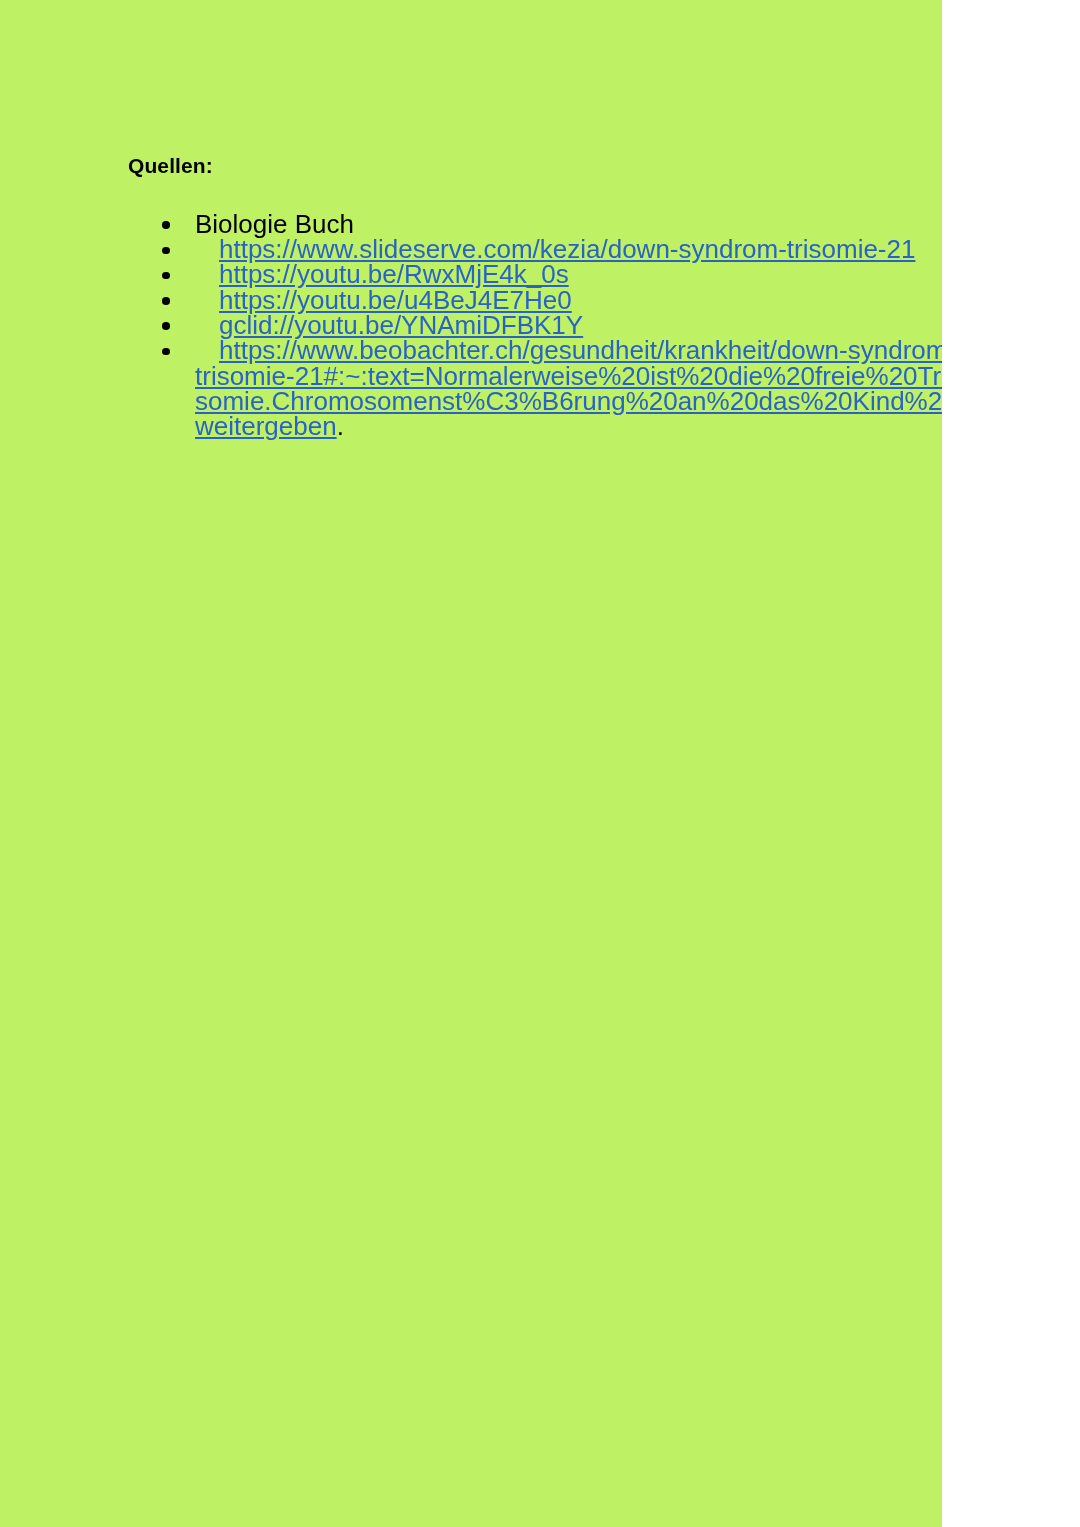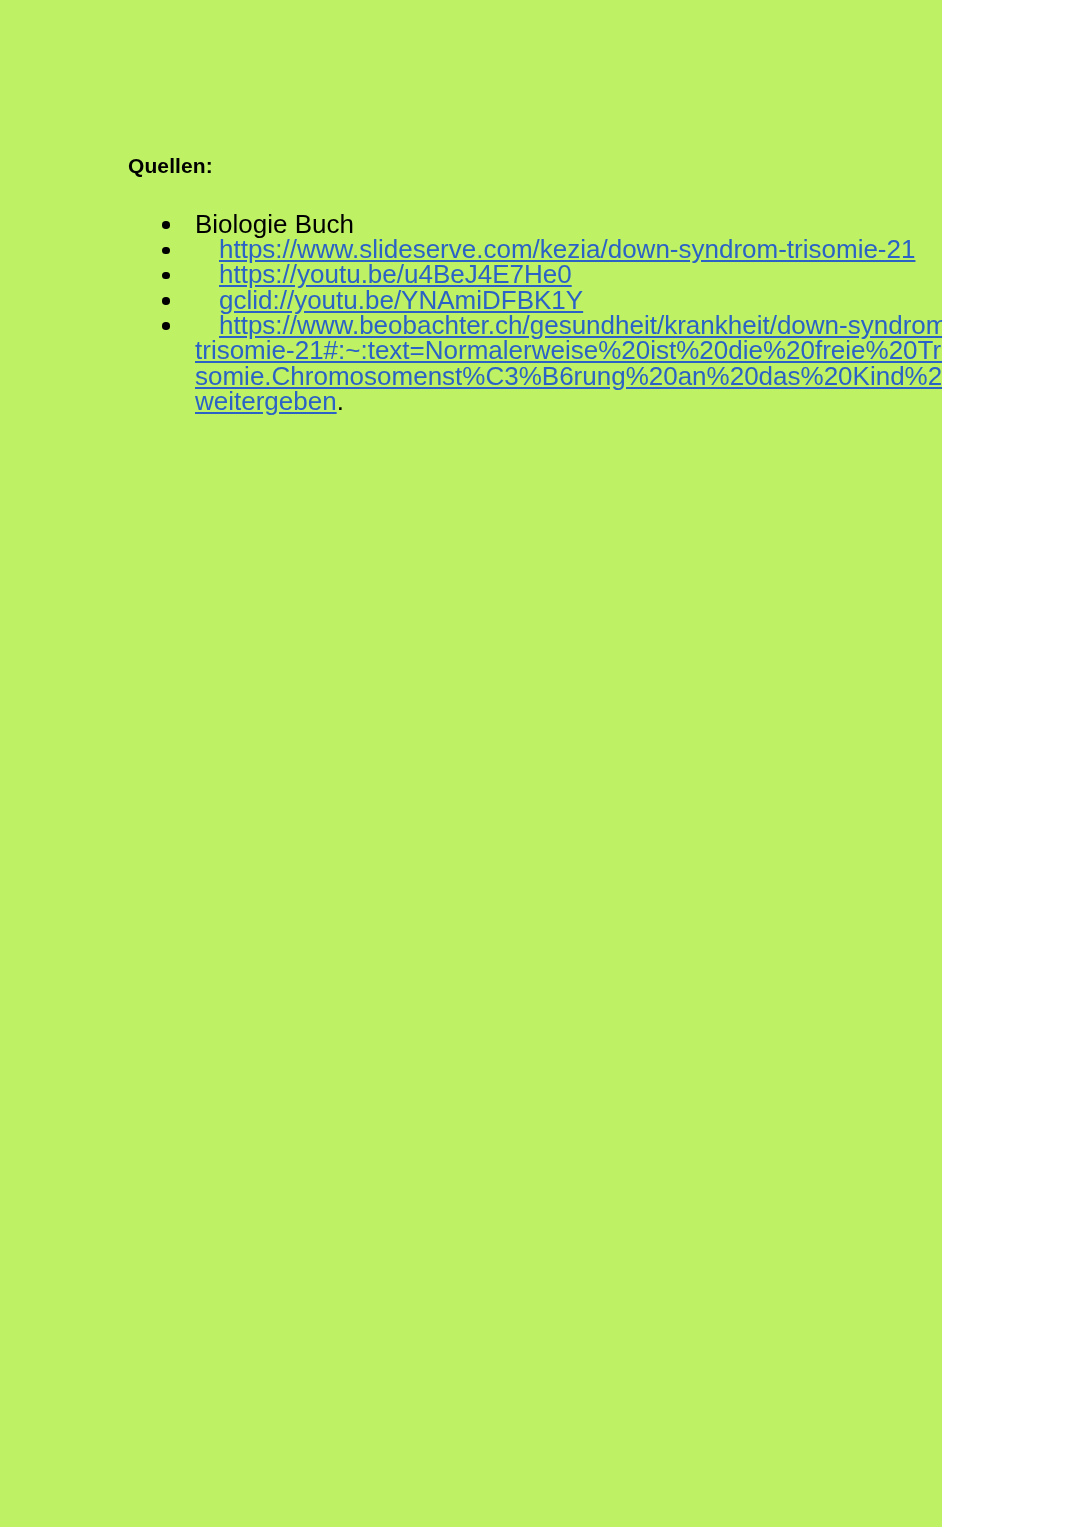--- a/index.html
+++ b/index.html
@@ -83,20 +83,23 @@
     <h1 class="heading">Quellen:</h1>
 
     <ul class="source-list">
       <li>
         <span class="plain-text">Biologie Buch</span>
       </li>
       <li>
         <a class="source-link" href="#">https://www.slideserve.com/kezia/down-syndrom-trisomie-21</a>
       </li>
       <li>
+        <a class="source-link" href="#">https://youtu.be/RwxMjE4k_0s</a>
+      </li>
+      <li>
         <a class="source-link" href="#">https://youtu.be/u4BeJ4E7He0</a>
       </li>
       <li>
         <a class="source-link" href="#">gclid://youtu.be/YNAmiDFBK1Y</a>
       </li>
       <li>
         <a class="source-link" href="#">https://www.beobachter.ch/gesundheit/krankheit/down-syndrom-trisomie-21#:~:text=Normalerweise%20ist%20die%20freie%20Trisomie.Chromosomenst%C3%B6rung%20an%20das%20Kind%20weitergeben</a><span class="tail-period">.</span>
       </li>
     </ul>
 

